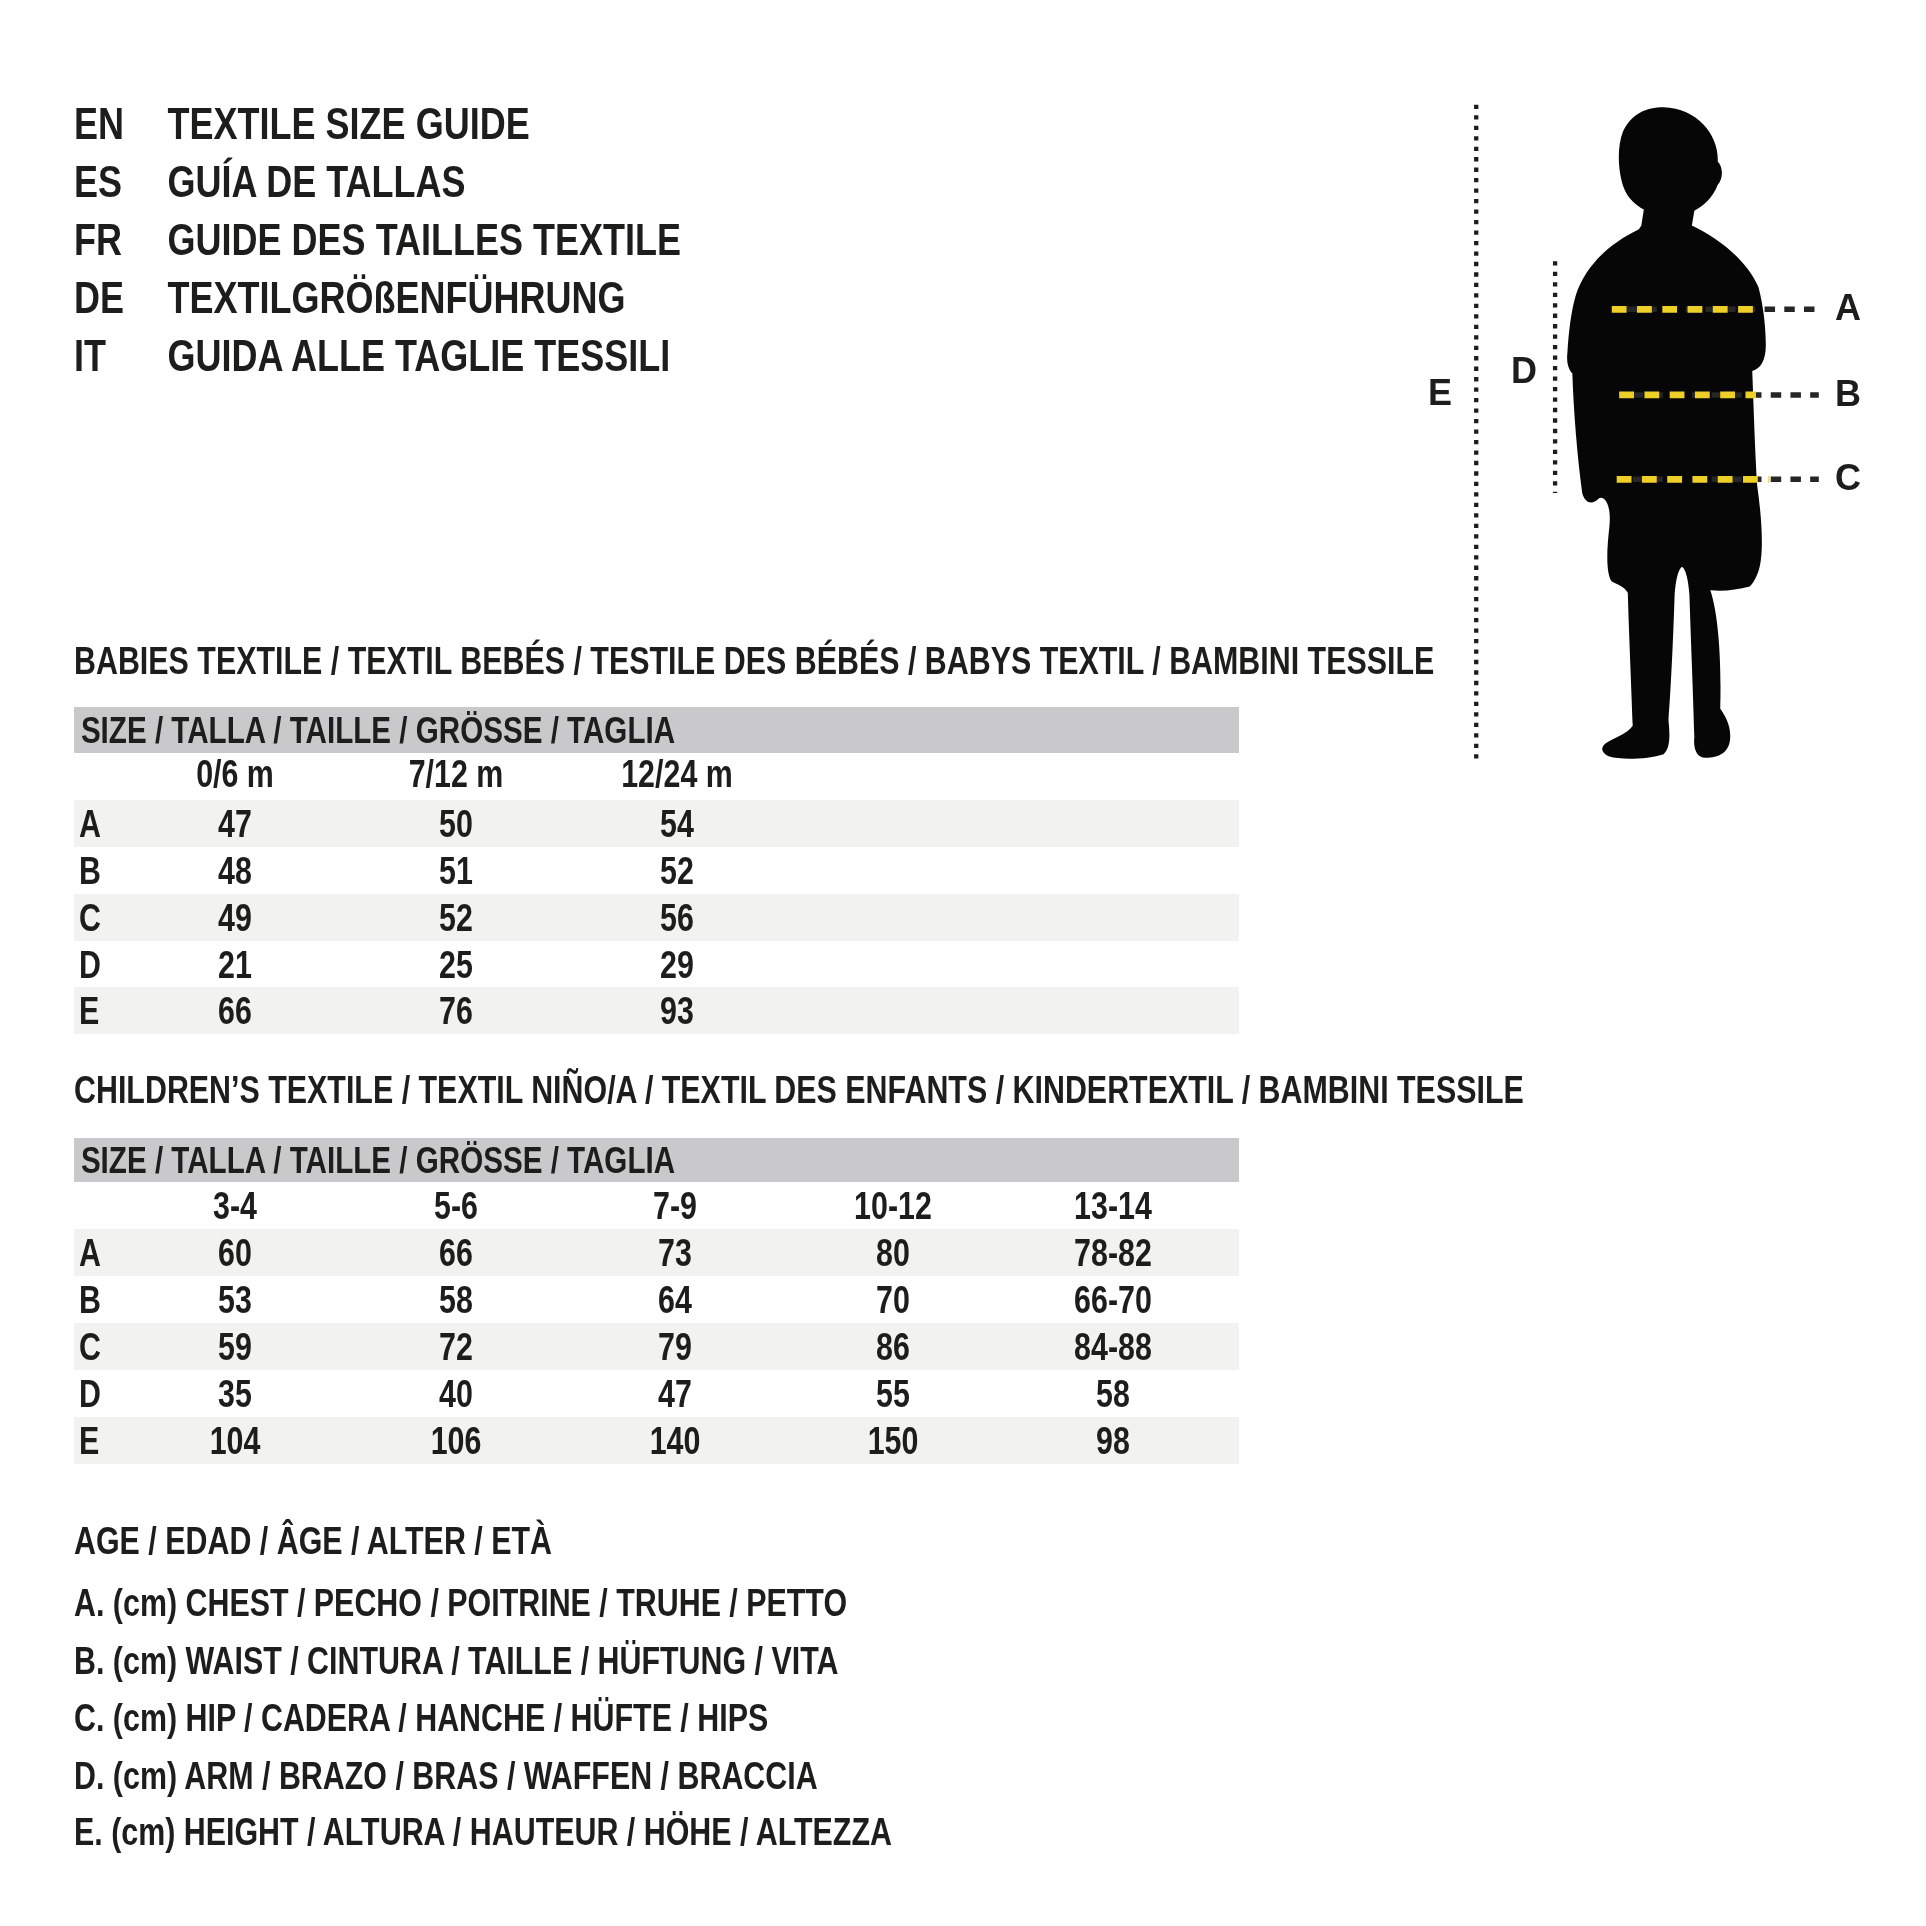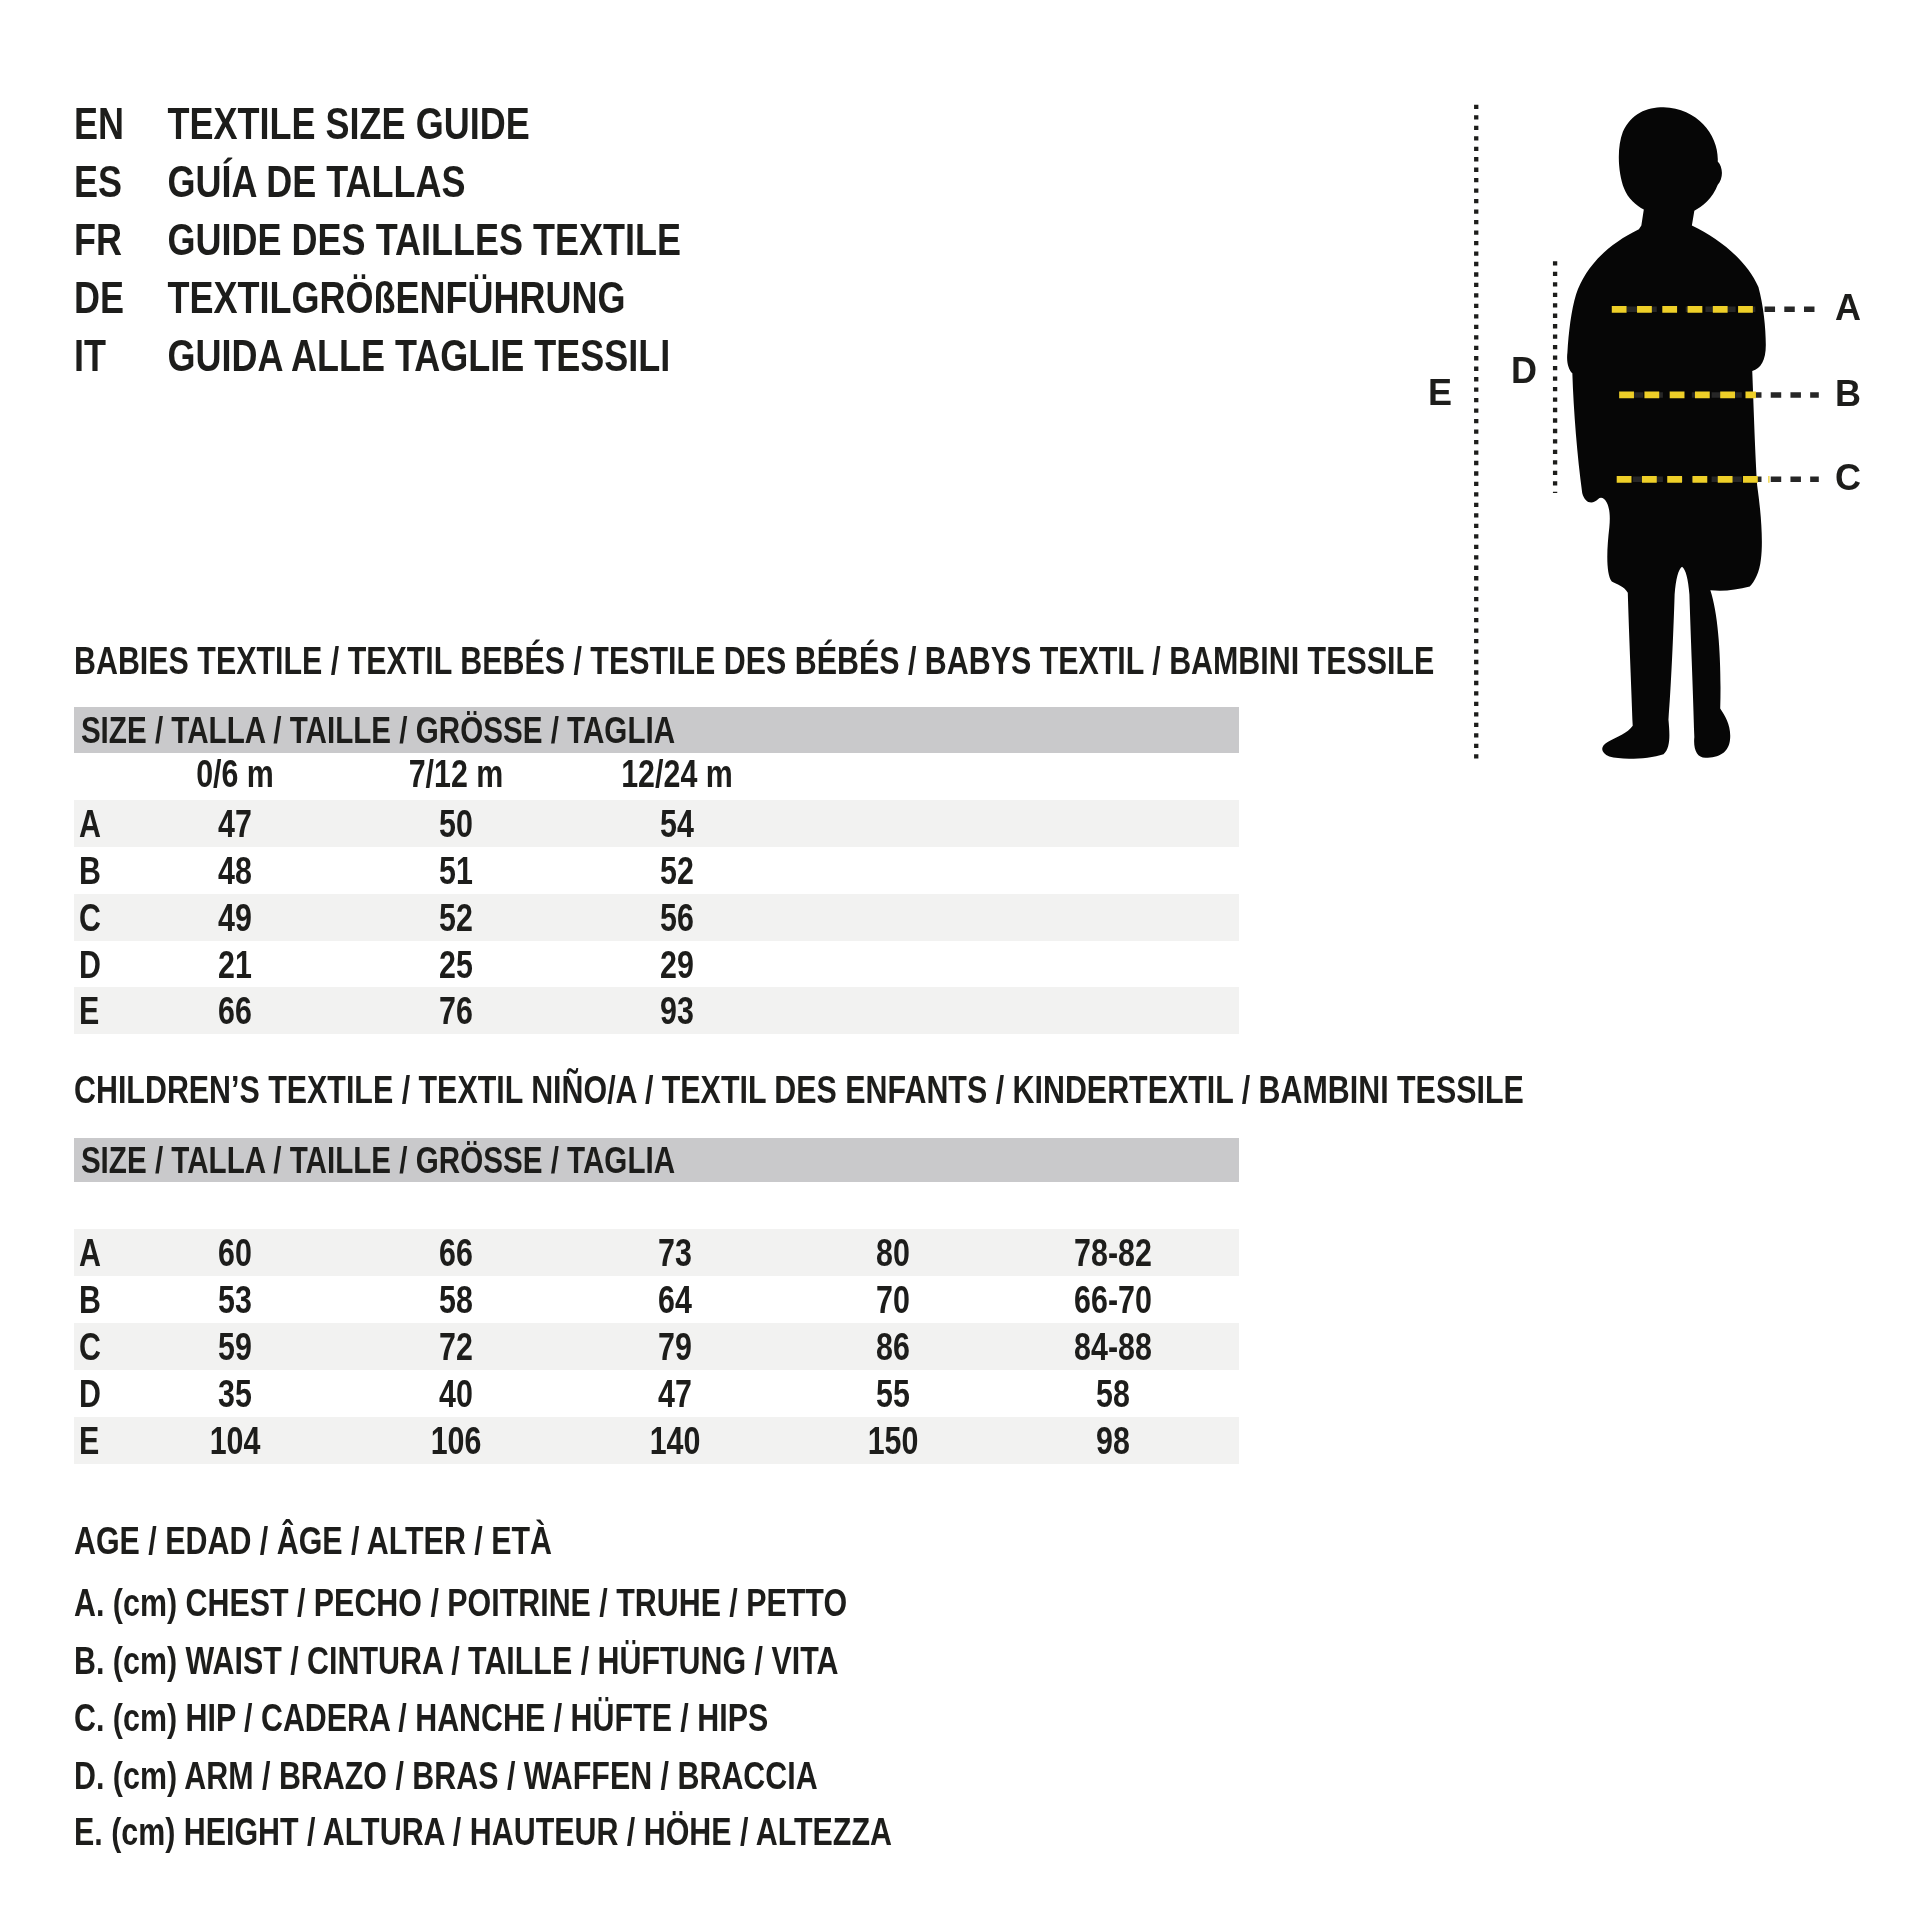--- a/index.html
+++ b/index.html
@@ -145,20 +145,27 @@
       <div class="cell" style="left:523px;">93</div>
     </div>
   </div>
 
   <div class="abs t cx" style="left:74px;top:1071px;font-size:38px;">CHILDREN’S TEXTILE / TEXTIL NIÑO/A / TEXTIL DES ENFANTS / KINDERTEXTIL / BAMBINI TESSILE</div>
 
   <div class="tblwrap" style="top:1138px;height:325px;">
     <div class="hdrbar" style="top:0;height:44px;">
       <span>SIZE / TALLA / TAILLE / GRÖSSE / TAGLIA</span>
     </div>
+    <div class="colhdr" style="top:44px;height:47px;">
+      <div class="cell" style="left:81px;">3-4</div>
+      <div class="cell" style="left:302px;">5-6</div>
+      <div class="cell" style="left:521px;">7-9</div>
+      <div class="cell" style="left:739px;">10-12</div>
+      <div class="cell" style="left:959px;">13-14</div>
+    </div>
     <div class="trow stripe" style="top:91px;height:47px;">
       <div class="rowlabel">A</div>
       <div class="cell" style="left:81px;">60</div>
       <div class="cell" style="left:302px;">66</div>
       <div class="cell" style="left:521px;">73</div>
       <div class="cell" style="left:739px;">80</div>
       <div class="cell" style="left:959px;">78-82</div>
     </div>
     <div class="trow" style="top:138px;height:47px;">
       <div class="rowlabel">B</div>

